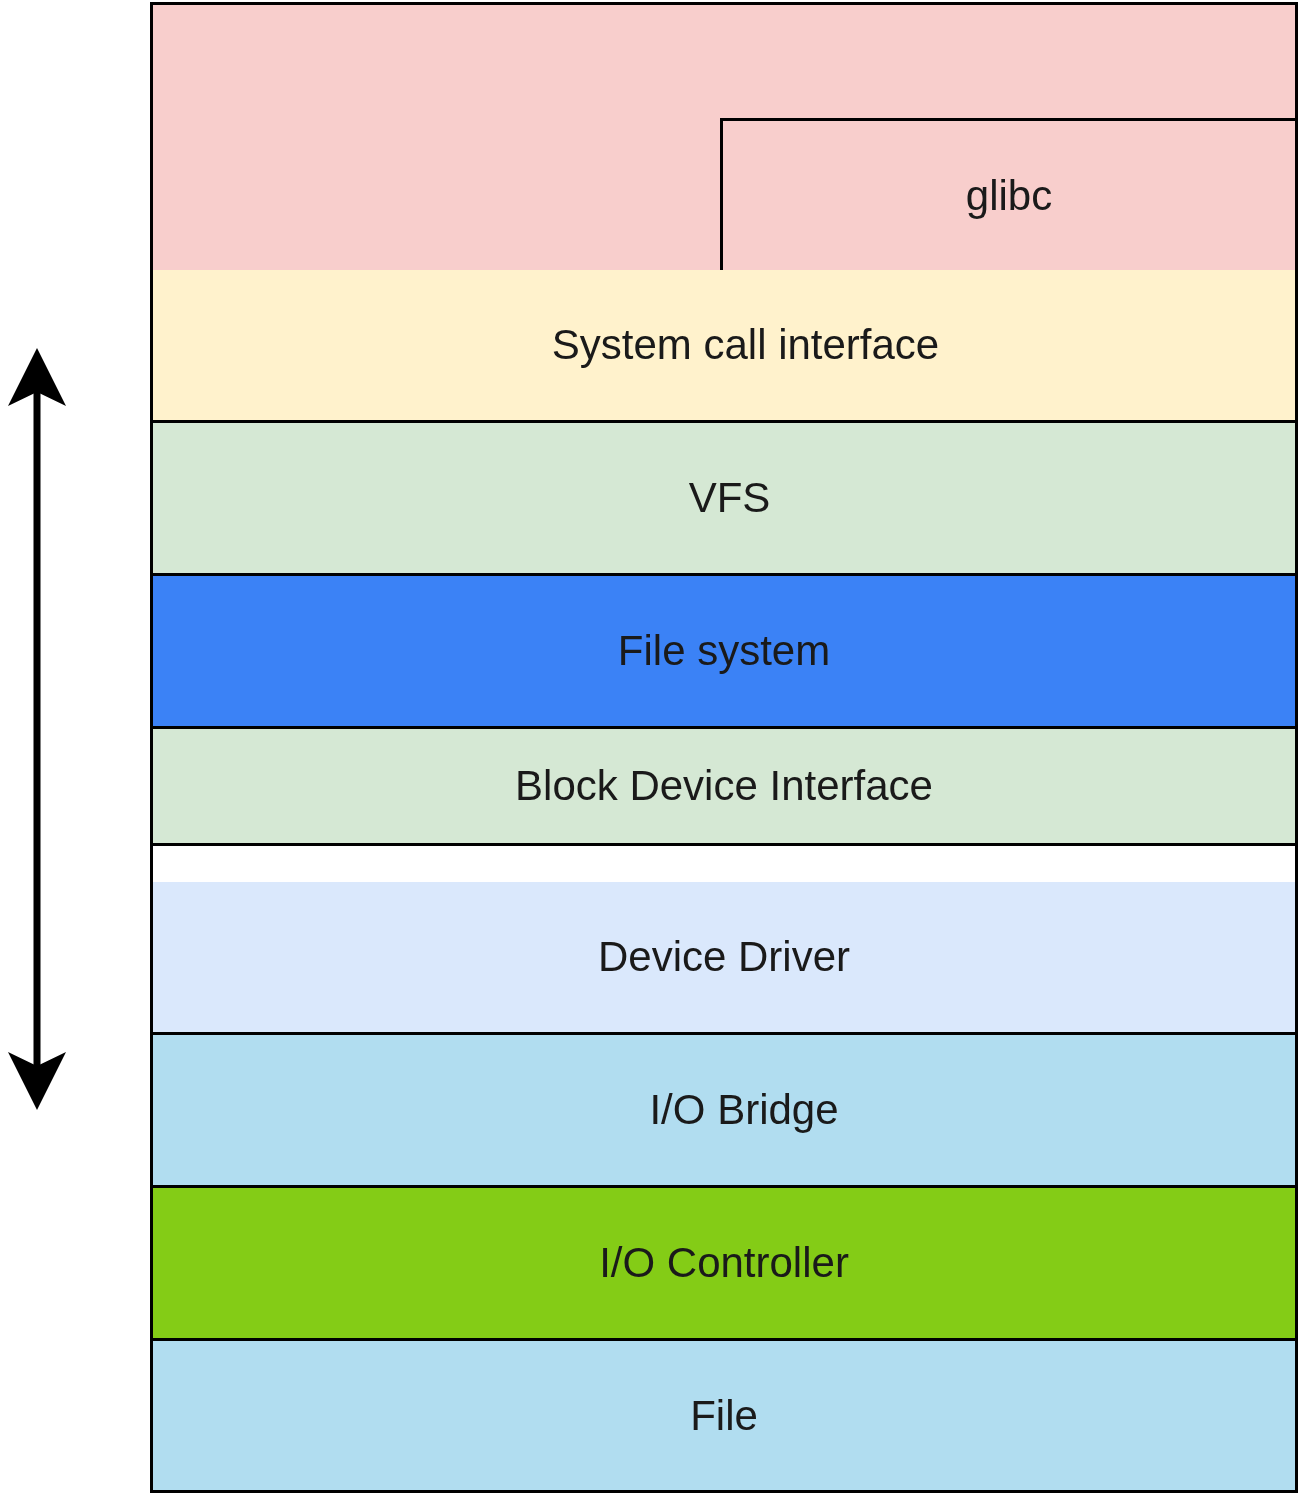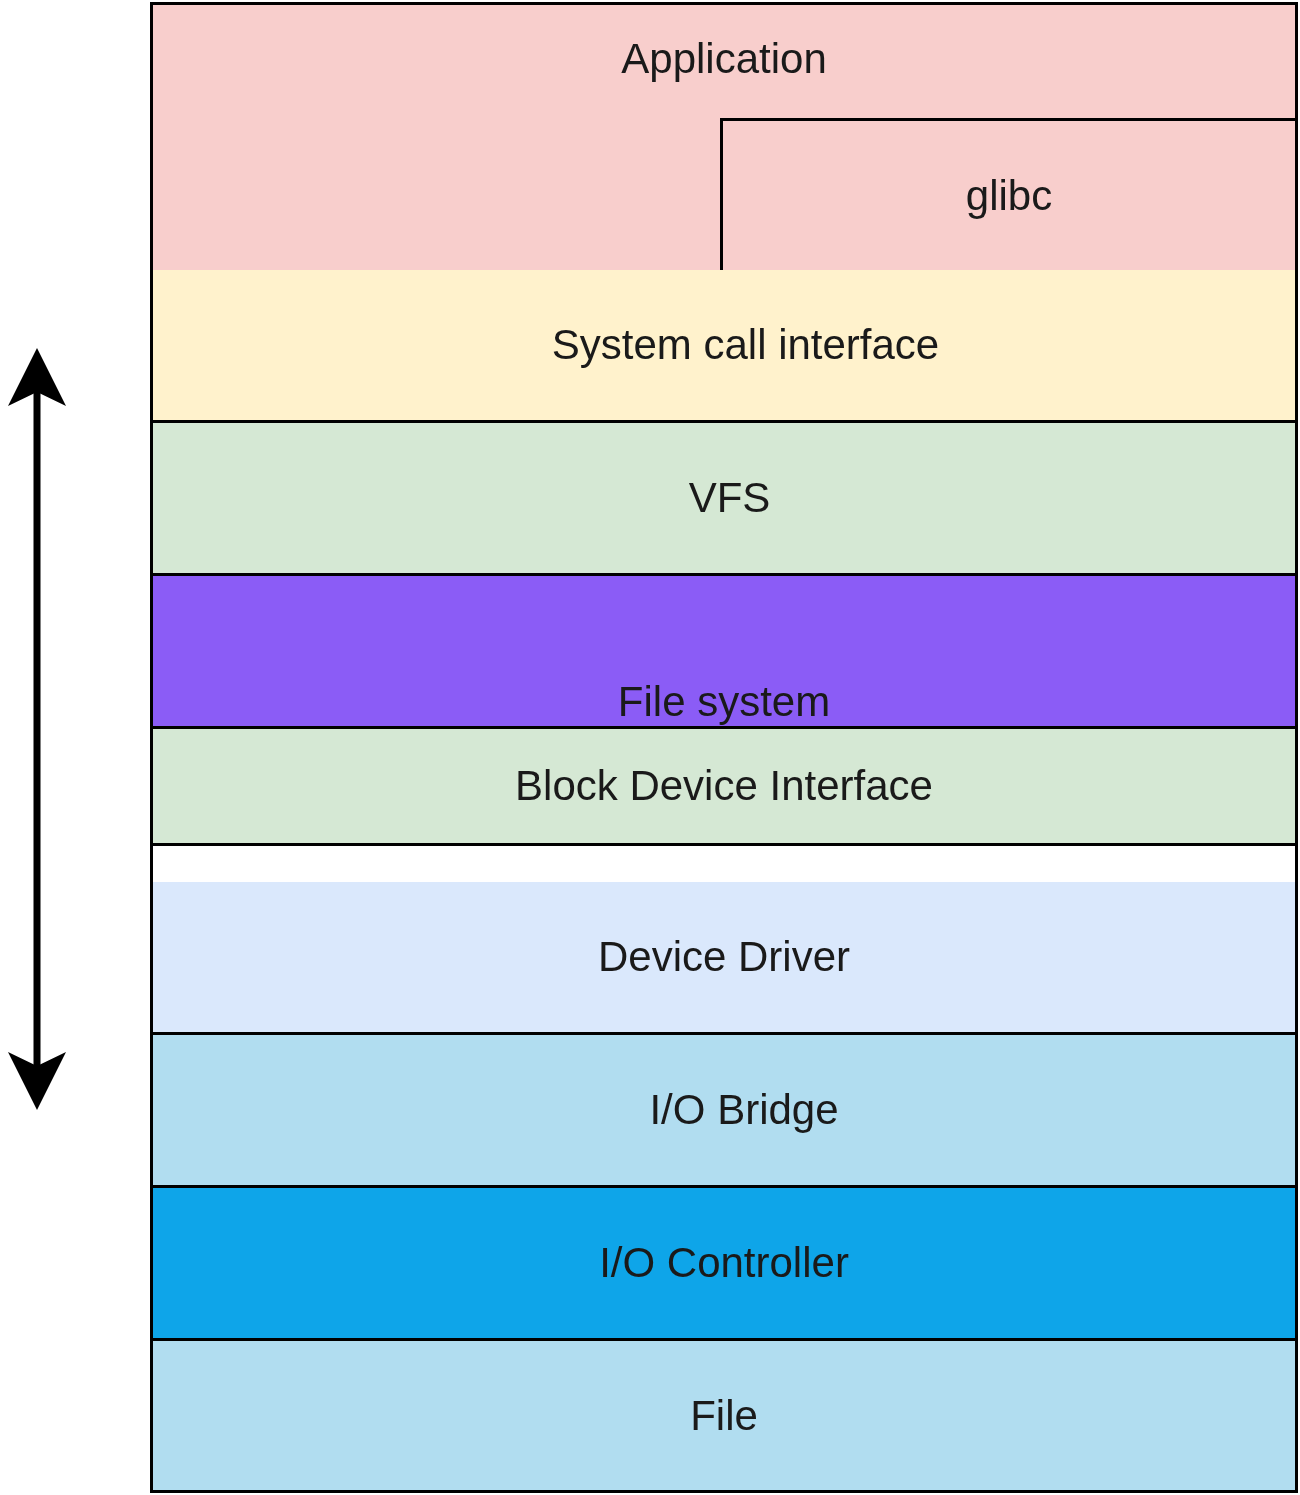--- a/index.html
+++ b/index.html
@@ -16,45 +16,44 @@
     .glibc { position: absolute; right: 0; top: 113px; width: 575px; height: 152px;
              border-top: 3px solid #000; border-left: 3px solid #000; box-sizing: border-box;
              background: #f8cecc; display: flex; align-items: center; justify-content: center; margin-left: 32px; }
     .arrow { position: absolute; left: 0; top: 340px; width: 80px; height: 780px; }
   </style>
 </head>
 <body>
 
 <div class="stack">
   <div class="layer app" style="background: rgb(248, 206, 204);">
-    <span class="label">Application</span>
     <div class="glibc" style="background: rgb(248, 206, 204);">
       <span>glibc</span>
     </div>
   </div>
   <div id="layers">
       <div class="layer" style="top: 265px; height: 153px; background: rgb(255, 242, 204); padding-left: 43px;">
         <span>System call interface</span>
       </div>
       <div class="layer" style="top: 418px; height: 153px; background: rgb(213, 232, 212); padding-left: 11px;">
         <span>VFS</span>
       </div>
-      <div class="layer" style="top: 571px; height: 153px; background: #8b5cf6; align-items: flex-end;">
+      <div class="layer" style="top: 571px; height: 153px; background: #3b82f6;">
         <span>File system</span>
       </div>
       <div class="layer" style="top: 724px; height: 117px; background: rgb(213, 232, 212);">
         <span>Block Device Interface</span>
       </div>
       <div class="layer" style="top: 877px; height: 153px; background: rgb(218, 232, 252);">
         <span>Device Driver</span>
       </div>
       <div class="layer" style="top: 1030px; height: 153px; background: rgb(177, 221, 240); padding-left: 40px;">
         <span>I/O Bridge</span>
       </div>
-      <div class="layer" style="top: 1183px; height: 153px; background: #0ea5e9;">
+      <div class="layer" style="top: 1183px; height: 153px; background: #84cc16;">
         <span>I/O Controller</span>
       </div>
       <div class="layer last" style="top: 1336px; height: 149px; background: rgb(177, 221, 240);">
         <span>File</span>
       </div>
     </div>
 </div>
 
 <svg class="arrow" viewBox="0 0 80 780">
   <line x1="37" y1="40" x2="37" y2="740" stroke="#000" stroke-width="7"></line>

